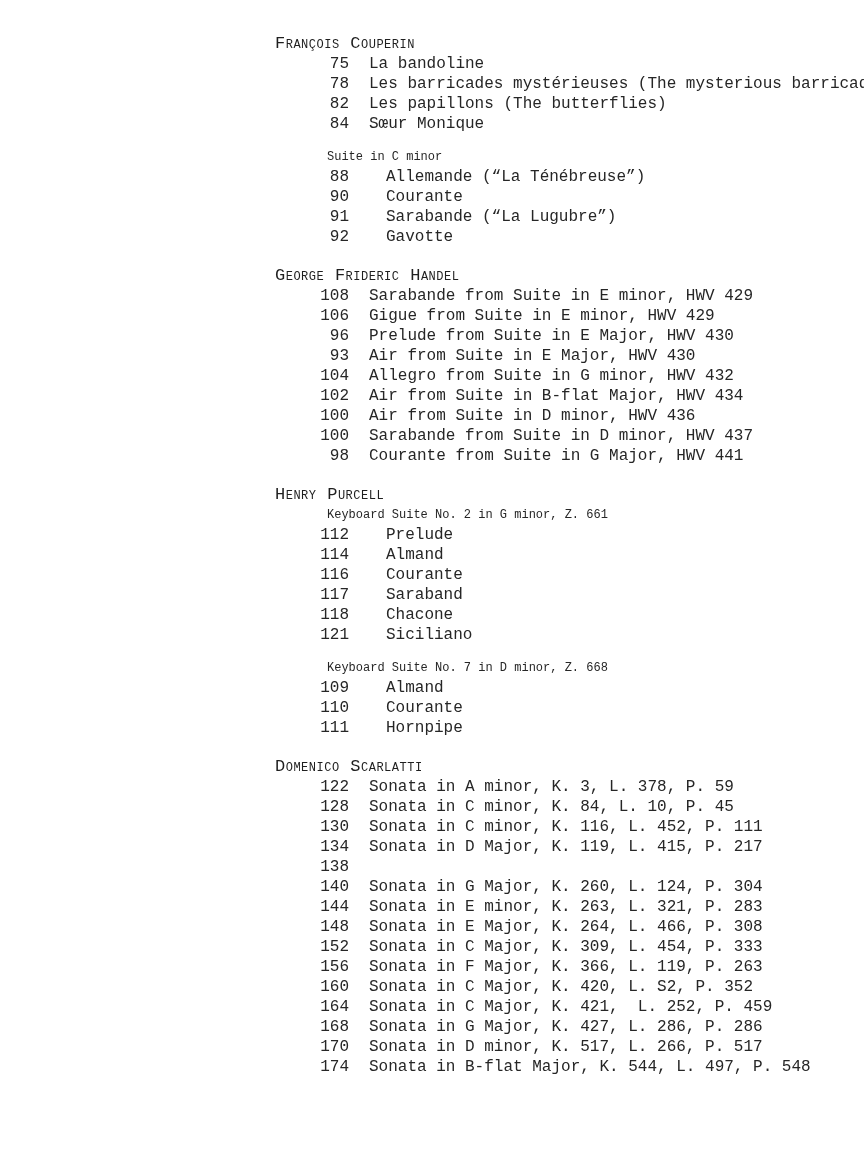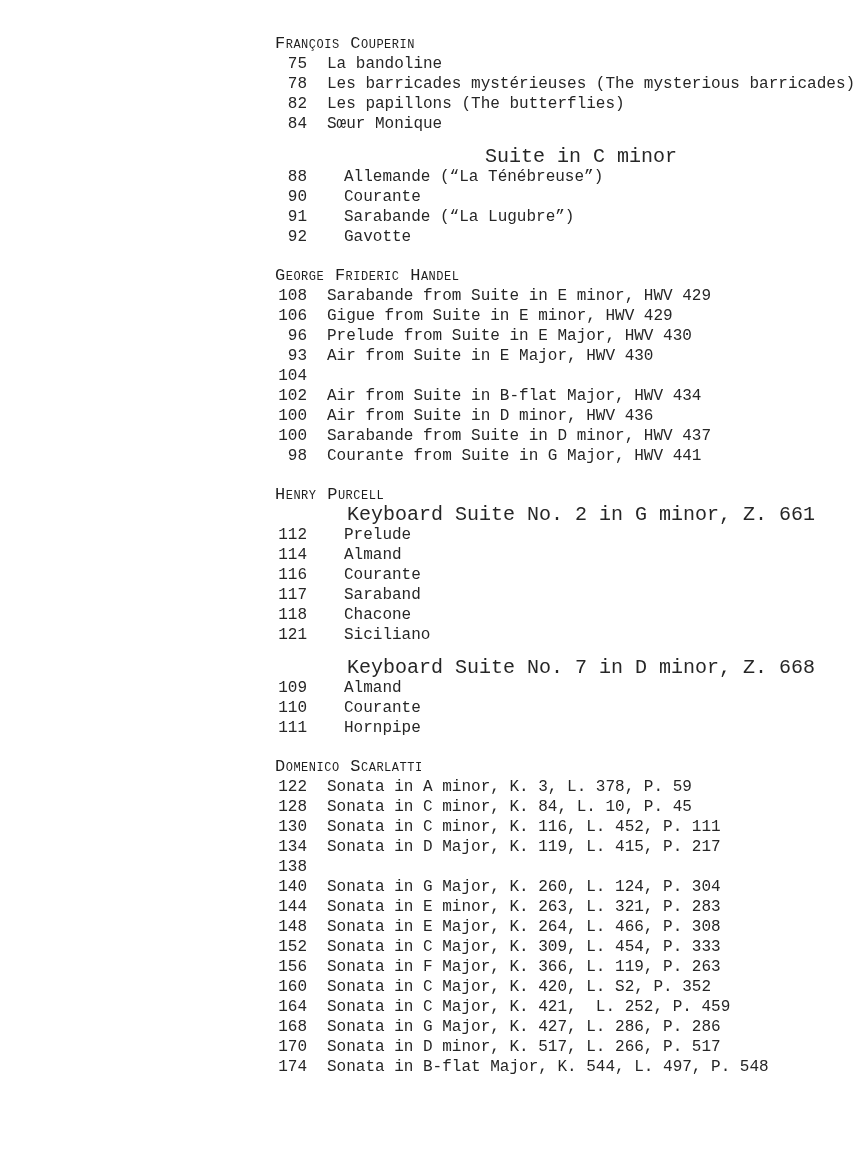--- a/index.html
+++ b/index.html
@@ -25,36 +25,36 @@
   .group + .group { margin-top: 13px; }
   .composer {
     font-size: 17px;
     font-weight: normal;
     font-variant: small-caps;
     letter-spacing: 0.5px;
     line-height: 20px;
     color: #1f1f1f;
   }
   .subheading {
-    font-size: 20px;
+    font-size: 12px;
     line-height: 20px;
     padding-left: 52px;
     white-space: pre;
-    text-align: center;
   }
   .row {
     display: flex;
     font-size: 16px;
     line-height: 20px;
   }
   .pagenum {
     flex: none;
     width: 32px;
     text-align: right;
     font-variant-numeric: oldstyle-nums;
+    margin-left: 42px;
   }
   .title {
     padding-left: 20px;
     white-space: pre;
   }
   .row.sub .title { padding-left: 37px; }
 </style>
 </head>
 <body>
 
@@ -126,20 +126,21 @@
     <span class="title">Prelude from Suite in E Major, HWV 430</span>
   </div>
 
   <div class="row">
     <span class="pagenum">93</span>
     <span class="title">Air from Suite in E Major, HWV 430</span>
   </div>
 
   <div class="row">
     <span class="pagenum">104</span>
+    <span class="title">Allegro from Suite in G minor, HWV 432</span>
   </div>
 
   <div class="row">
     <span class="pagenum">102</span>
     <span class="title">Air from Suite in B-flat Major, HWV 434</span>
   </div>
 
   <div class="row">
     <span class="pagenum">100</span>
     <span class="title">Air from Suite in D minor, HWV 436</span>

